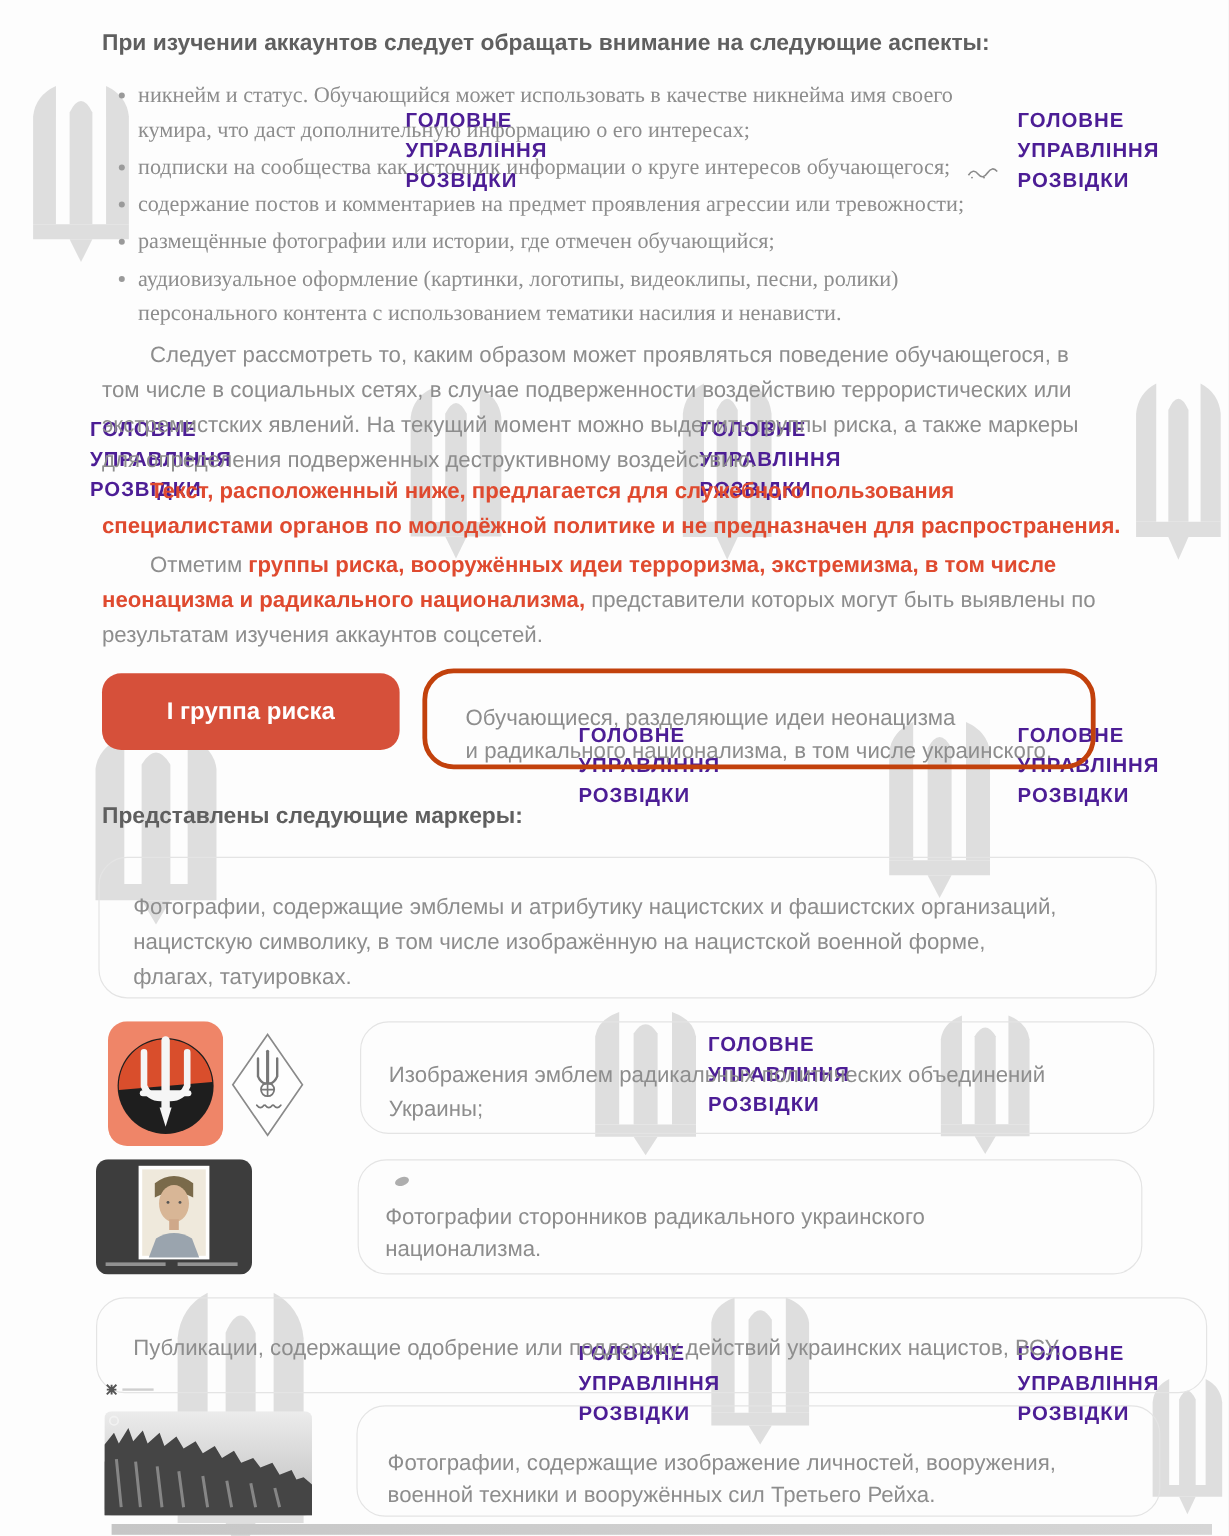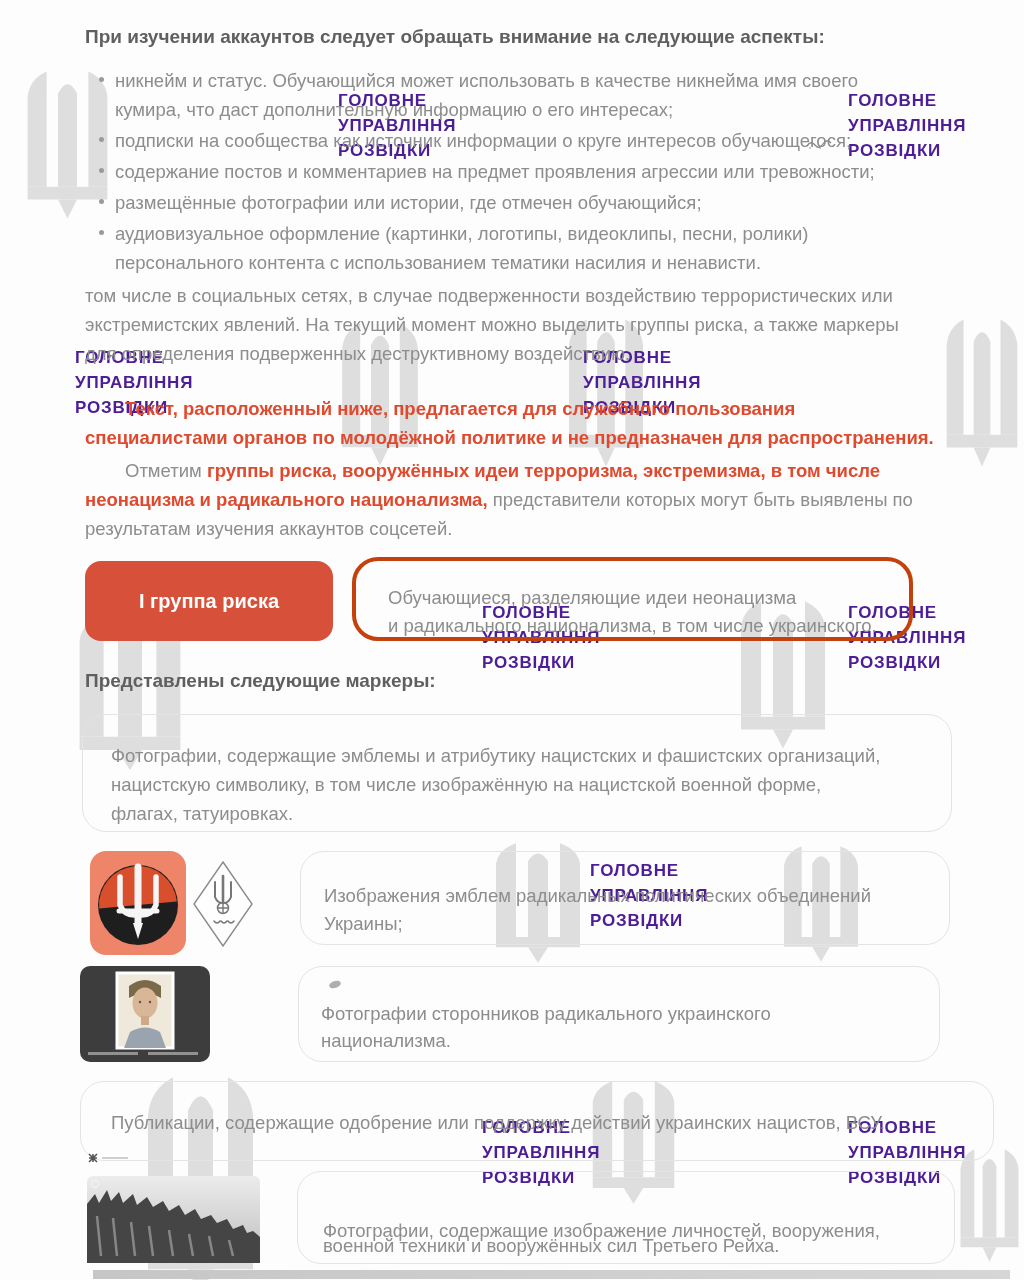--- a/index.html
+++ b/index.html
@@ -8,23 +8,23 @@
   .abs{position:absolute;}
   .line{white-space:nowrap;line-height:29px;height:29px;}
   .red{color:#df4a2f;font-weight:bold;}
   .heading{font-weight:bold;color:#5f5f5f;font-size:19px;white-space:nowrap;}
   .indent{padding-left:40px;}
   
   .wmt{position:absolute;color:#4c1d95;font-weight:bold;font-size:17px;letter-spacing:.8px;line-height:25px;z-index:0;}
   .trident{position:absolute;z-index:0;}
   
   .dot{position:absolute;left:14px;top:11px;width:5px;height:5px;border-radius:50%;background:#9a9a9a;}
-  .bullet{position:absolute;left:85px;padding-left:30px;}
+  .bullet{position:absolute;left:85px;padding-left:30px;font-family:Liberation Serif, serif;}
   
-  .box{position:absolute;border:1.5px solid #e4e4e4;border-radius:24px;background:transparent;z-index:1;}
+  .box{position:absolute;border:1.5px solid #e4e4e4;border-radius:24px;background:transparent;z-index:1;padding-left:12px;}
   .riskbtn{position:absolute;background:#d6503a;border-radius:16px;color:#fff;font-weight:bold;font-size:20px;
            display:flex;align-items:center;justify-content:center;z-index:1;}
   .riskbox{position:absolute;border:4px solid #c2410c;border-radius:26px;background:transparent;z-index:1;}
   .content{position:absolute;inset:0;z-index:1;}
   .inline-line span{display:inline;}
   .strip{position:absolute;background:linear-gradient(to right,#c6c6c6,#d6d6d6);}
   .artifact{position:absolute;z-index:2;}
 </style>
 </head>
 <body>
@@ -144,37 +144,38 @@
       <span class="dot"></span>
       <div class="line">размещённые фотографии или истории, где отмечен обучающийся;</div>
     </div>
     <div class="bullet" style="top:219px">
       <span class="dot"></span>
       <div class="line">аудиовизуальное оформление (картинки, логотипы, видеоклипы, песни, ролики)</div>
       <div class="line">персонального контента с использованием тематики насилия и ненависти.</div>
     </div>
 
     <div class="abs" style="left:85px;top:281px">
+      <div class="line indent">Следует рассмотреть то, каким образом может проявляться поведение обучающегося, в</div>
       <div class="line">том числе в социальных сетях, в случае подверженности воздействию террористических или</div>
       <div class="line">экстремистских явлений.  На текущий момент можно выделить группы риска, а также маркеры</div>
       <div class="line">для определения подверженных деструктивному воздействию.</div>
     </div>
 
     <div class="abs red" style="left:85px;top:394px">
       <div class="line indent">Текст, расположенный ниже, предлагается для служебного пользования</div>
       <div class="line">специалистами органов по молодёжной политике и не предназначен для распространения.</div>
     </div>
 
     <div class="abs" style="left:85px;top:456px">
       <div class="line indent inline-line"><span>Отметим </span><span class="red">группы риска, вооружённых идеи терроризма, экстремизма, в том числе</span></div>
       <div class="line inline-line"><span class="red">неонацизма и радикального национализма,</span><span> представители которых могут быть выявлены по</span></div>
       <div class="line">результатам изучения аккаунтов соцсетей.</div>
     </div>
 
-    <div class="riskbtn" style="left:85px;top:561px;width:248px;height:80px">
+    <div class="riskbtn" style="left:85px;top:561px;width:248px;height:64px">
       <span>I группа риска</span>
     </div>
     <div class="riskbox" style="left:352px;top:557px;width:553px;height:76px">
       <div class="line abs" style="left:32px;top:22px">Обучающиеся, разделяющие идеи неонацизма</div>
       <div class="line abs" style="left:32px;top:50px">и радикального национализма, в том числе украинского.</div>
     </div>
 
     <div class="abs heading" style="left:85px;top:670px">Представлены следующие маркеры:</div>
 
     <div class="box" style="left:82px;top:714px;width:868px;height:116px">
@@ -243,21 +244,21 @@
             <stop offset="1" stop-color="#bdbdbd"></stop>
         </linearGradient>
       </defs>
       <rect x="0" y="0" width="173" height="87" rx="6" fill="url(#sky)"></rect>
       <polygon points="0,42 173,66 173,87 0,87" fill="#8f8f8f"></polygon>
       <path d="M0,28 L8,18 L12,27 L20,14 L24,25 L32,16 L36,27 L46,18 L50,29 L60,21 L66,31 L76,25 L82,35 L92,29 L98,39 L108,33 L114,43 L124,39 L130,47 L140,43 L146,53 L156,49 L160,57 L166,55 L173,61 L173,87 L0,87 Z" fill="#454545"></path>
       <path d="M10,40 L14,80 M26,42 L30,80 M44,46 L48,80 M62,50 L66,80 M82,54 L86,80 M102,58 L106,80 M122,60 L126,80 M142,64 L146,80" stroke="#d6d6d6" stroke-width="2.5" opacity="0.45"></path>
       <circle cx="8" cy="8" r="3.5" fill="none" stroke="#f2f2f2" stroke-width="1.4"></circle>
     </svg>
     <div class="box" style="left:297px;top:1171px;width:656px;height:91px">
-      <div class="line abs" style="left:25px;top:44px">Фотографии, содержащие изображение личностей, вооружения,</div>
+      <div class="line abs" style="left:25px;top:32px">Фотографии, содержащие изображение личностей, вооружения,</div>
       <div class="line abs" style="left:25px;top:59px">военной техники и вооружённых сил Третьего Рейха.</div>
     </div>
 
     <svg class="artifact" style="left:806px;top:138px" width="26" height="12" viewBox="0 0 26 12">
       <path d="M1,8 Q5,2 9,7 T17,6 T25,5" stroke="#8a8a8a" stroke-width="1.3" fill="none"></path>
       <circle cx="4" cy="10" r="0.8" fill="#8a8a8a"></circle>
         <circle cx="14" cy="10" r="0.8" fill="#8a8a8a"></circle>
     </svg>
     <div class="artifact" style="left:329px;top:981px;width:12px;height:7px;border-radius:50%;background:#9a9a9a;opacity:.8;transform:rotate(-18deg)"></div>
 

